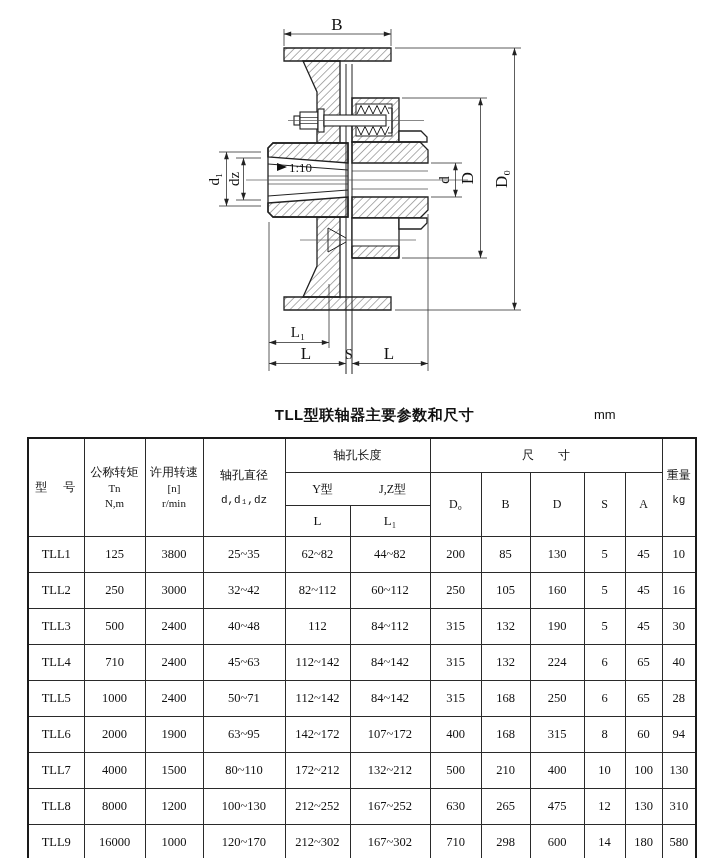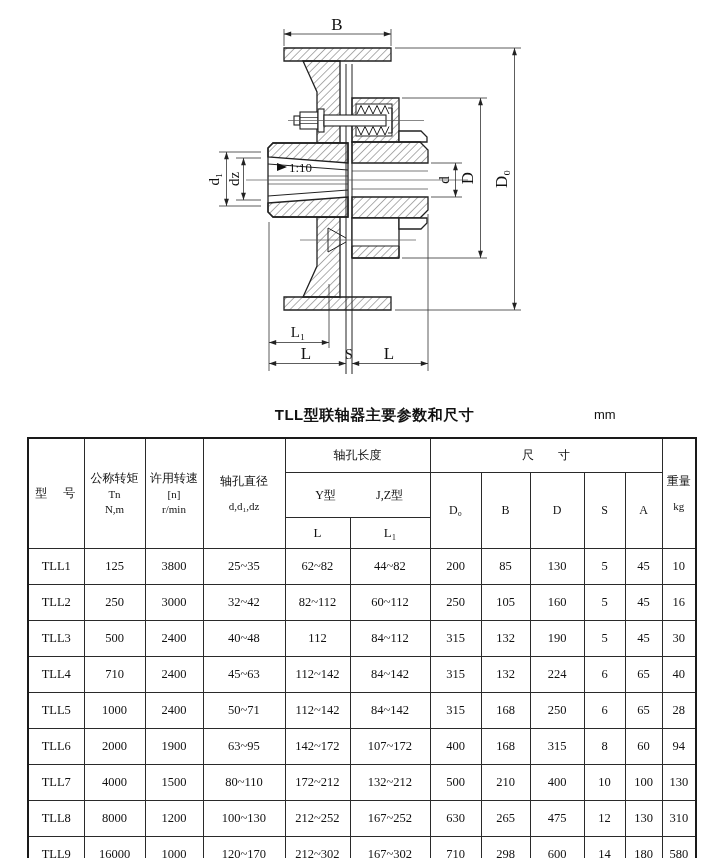--- a/index.html
+++ b/index.html
@@ -29,21 +29,21 @@
   table.spec th,table.spec td{
     border:1px solid #2a2a2a;text-align:center;vertical-align:middle;
     padding:0;font-weight:normal;overflow:hidden;
   }
   tr.h1>th{height:33px;font-size:12px;}
   tr.h2>th{height:28px;font-size:12px;}
   tr.h3>th{height:30px;font-size:13px;}
   tbody td{height:35px;font-size:12.5px;}
   .hl{display:block;line-height:1.4;font-size:12px;}
   .hl.latin{font-size:11px;}
-  .gap-top{margin-top:9px;}
+  .gap-top{margin-top:9px;font-family:Liberation Mono, monospace;}
   .split{display:flex;width:100%;}
   .split span{flex:1 1 50%;font-size:12px;}
   .cjk-wide{letter-spacing:2px;margin-left:32px;}
 </style>
 </head>
 <body>
 
 <div id="drawing-wrap">
 <svg width="725" height="400" viewBox="0 0 725 400">
   <defs>
@@ -188,21 +188,21 @@
         <span class="hl latin gap-top">d,d₁,dz</span>
       </th>
       <th colspan="2">轴孔长度</th>
       <th colspan="5">尺　　寸</th>
       <th rowspan="3">
         <span class="hl">重量</span>
         <span class="hl latin gap-top">kg</span>
       </th>
     </tr>
     <tr class="h2">
-      <th colspan="2" style="padding:8px;">
+      <th colspan="2" style="padding:2px;">
         <div class="split">
           <span>Y型</span>
           <span>J,Z型</span>
         </div>
       </th>
       <th rowspan="2">D₀</th>
       <th rowspan="2">B</th>
       <th rowspan="2">D</th>
       <th rowspan="2">S</th>
       <th rowspan="2">A</th>

